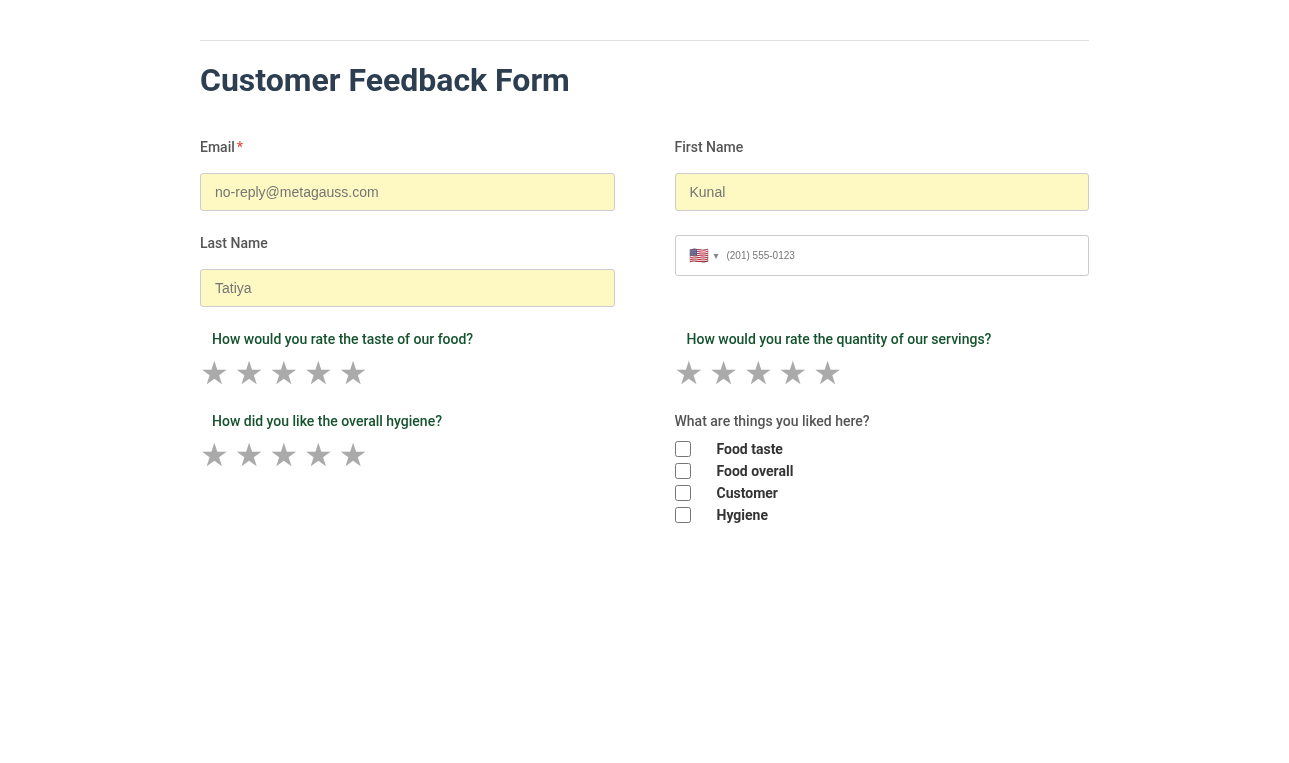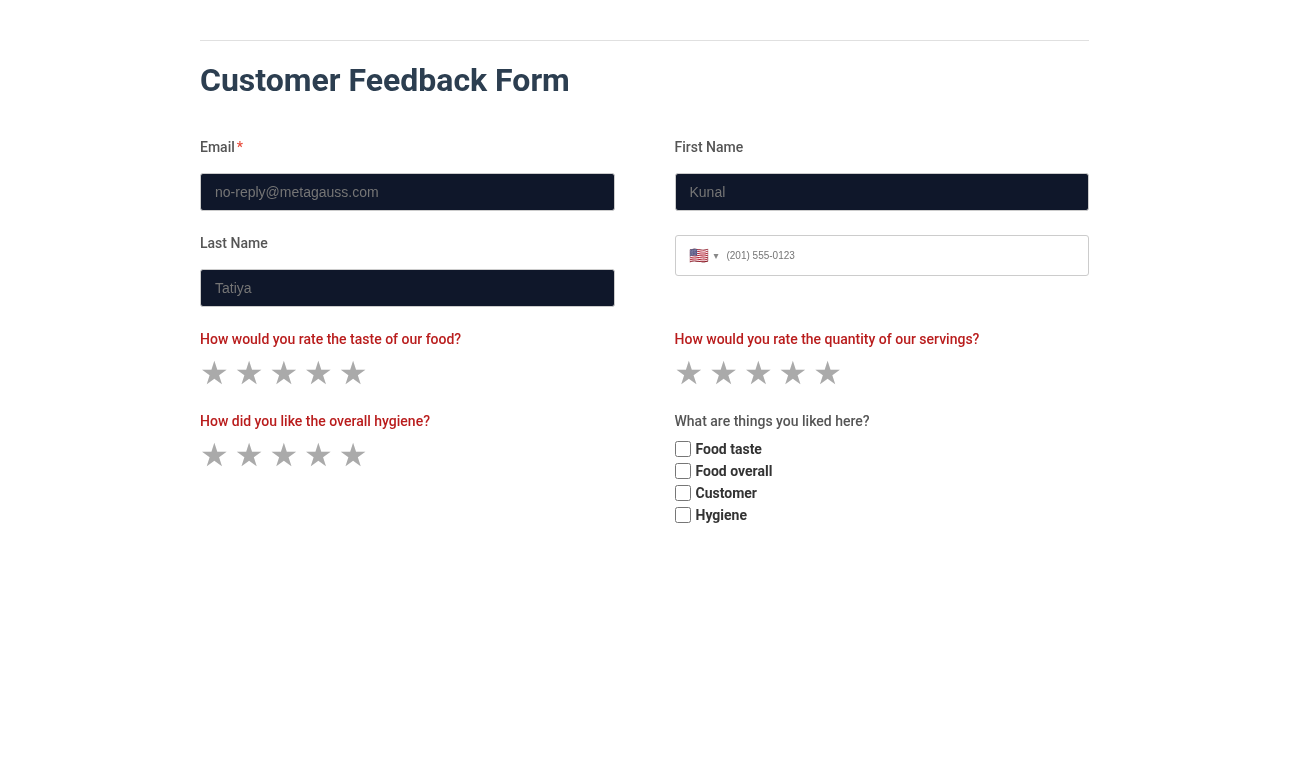--- a/index.html
+++ b/index.html
@@ -51,21 +51,21 @@
     }
 
     .field-input {
       border: 1px solid #ccc;
       border-radius: 3px;
       padding: 10px 14px;
       font-size: 14px;
       color: #888;
       outline: none;
       width: 100%;
-      background: #0f172a;
+      background: #fef9c3;
     }
 
     .phone-wrapper {
       display: flex;
       align-items: center;
       border: 1px solid #ccc;
       border-radius: 3px;
       background: #fff;
       padding: 10px 14px;
     }
@@ -92,22 +92,23 @@
     }
 
     .rating-section {
       display: flex;
       flex-direction: column;
       gap: 10px;
     }
 
     .rating-question {
       font-size: 14px;
-      color: #b91c1c;
+      color: #14532d;
       font-weight: 500;
+      margin-left: 12px;
     }
 
     .stars-row {
       display: flex;
       gap: 6px;
     }
 
     .star {
       font-size: 32px;
       color: #aaa;
@@ -124,21 +125,21 @@
     .checkbox-question {
       font-size: 14px;
       color: #555;
       font-weight: 500;
       margin-bottom: 6px;
     }
 
     .checkbox-item {
       display: flex;
       align-items: center;
-      gap: 5px;
+      gap: 26px;
     }
 
     .checkbox-item input[type="checkbox"] {
       width: 16px;
       height: 16px;
       cursor: pointer;
       accent-color: #555;
     }
 
     .checkbox-label {

